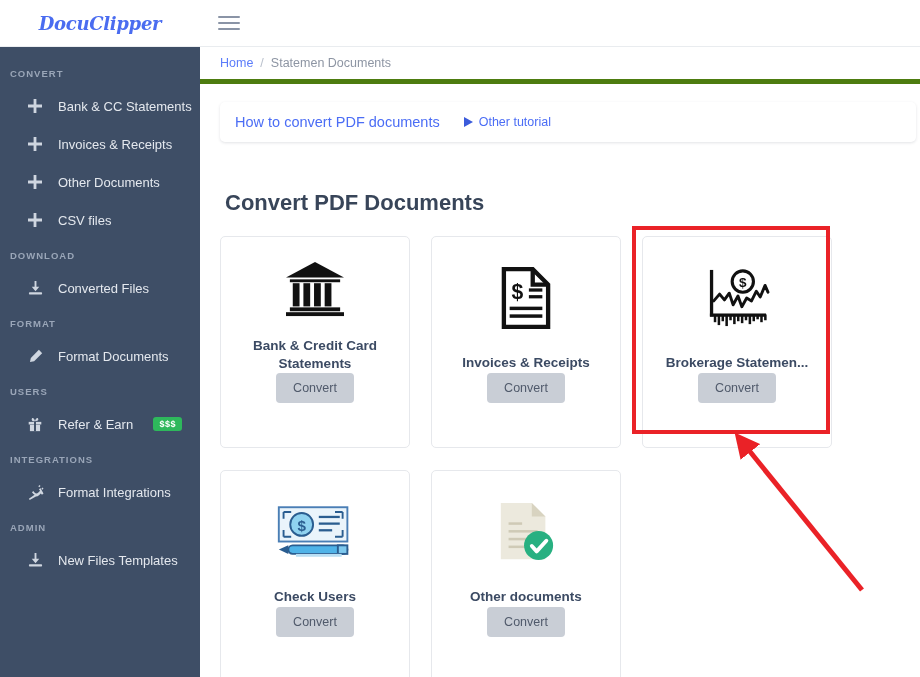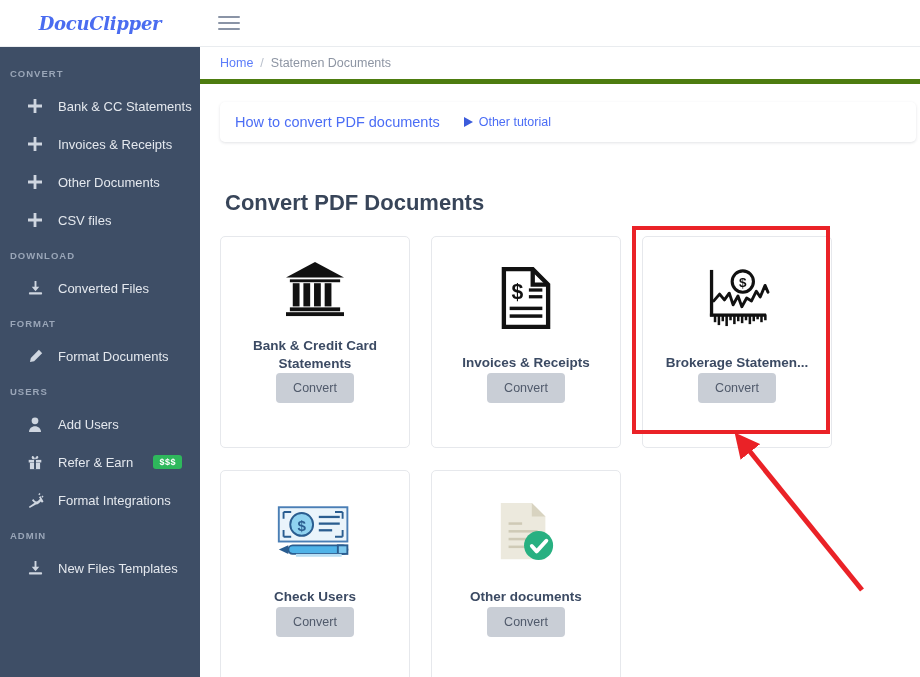--- a/index.html
+++ b/index.html
@@ -210,40 +210,32 @@
           <svg width="15" height="15" viewBox="0 0 16 16">
               <path d="M11.6 0.9l3.5 3.5-8.6 8.6-4.4 0.9 0.9-4.4z" fill="currentColor"></path>
             </svg>
         </span>
         <span class="nav-label">Format Documents</span>
       </div>
 
       <div class="nav-section">USERS</div>
       <div class="nav-item">
         <span class="nav-ico">
-          <svg width="14" height="15" viewBox="0 0 14 16">
-              <circle cx="7" cy="4" r="3.6" fill="currentColor"></circle>
-              <path d="M0.6 16c0-3.7 2.9-6.2 6.4-6.2s6.4 2.5 6.4 6.2z" fill="currentColor"></path>
-            </svg>
-        </span>
-        <span class="nav-label">Add Users</span>
-      </div>
-      <div class="nav-item">
-        <span class="nav-ico">
           <svg width="14" height="15" viewBox="0 0 16 16">
               <rect x="0.8" y="5" width="14.4" height="3" fill="currentColor"></rect>
               <rect x="2.2" y="8.4" width="11.6" height="7.2" fill="currentColor"></rect>
               <rect x="6.9" y="3" width="2.2" height="12.6" fill="#3e4e66"></rect>
               <path d="M5.2 0.5c1.4 0 2.4 1.6 2.8 3.8C6.2 4.6 4.2 4 4.2 2.2c0-1 0.5-1.7 1-1.7zM10.8 0.5c-1.4 0-2.4 1.6-2.8 3.8 1.8-0.3 3.8-0.9 3.8-2.1 0-1-0.5-1.7-1-1.7z" fill="currentColor"></path>
             </svg>
         </span>
         <span class="nav-label">Refer &amp; Earn</span>
         <span class="badge-sss">$$$</span>
       </div>
 
+      <div class="nav-section">INTEGRATIONS</div>
       <div class="nav-item">
         <span class="nav-ico">
           <svg width="16" height="15" viewBox="0 0 16 16">
               <path d="M10.4 1.2l1.4-1.2 1 1.1-1.3 1.2zM14.8 5l1.2-1.4-1.1-1-1.2 1.3zM12.7 3.3l-1.6 1.5 1.3 1.4-1.9 1.8a2.9 2.9 0 0 1-4.1-0.1l-1.3-1.4-1.4 1.3 1.3 1.4a5.3 5.3 0 0 0 1.5 1.1L0.4 14.6l0.9 1.3 6.6-3.6a5.3 5.3 0 0 0 3.3-1.4l1.9-1.8 1.3 1.4 1.6-1.5z" fill="currentColor"></path>
             </svg>
         </span>
         <span class="nav-label">Format Integrations</span>
       </div>
 
       <div class="nav-section">ADMIN</div>

